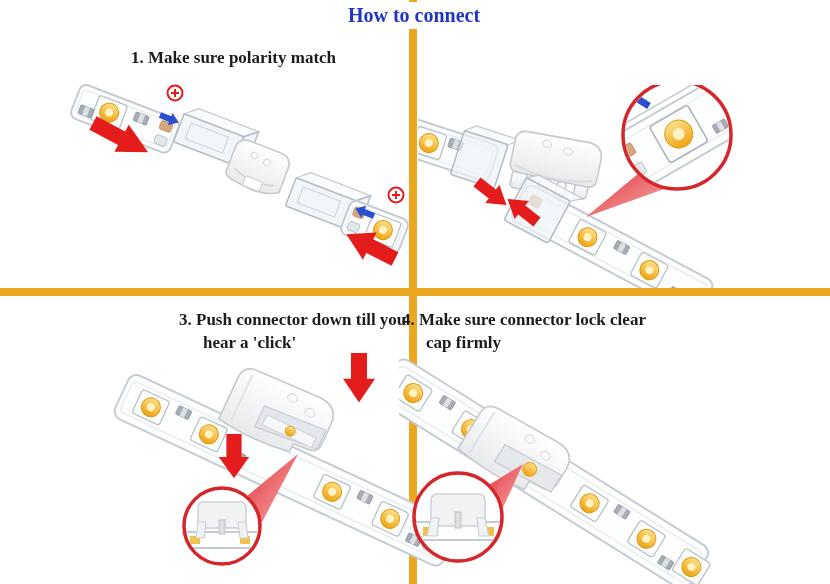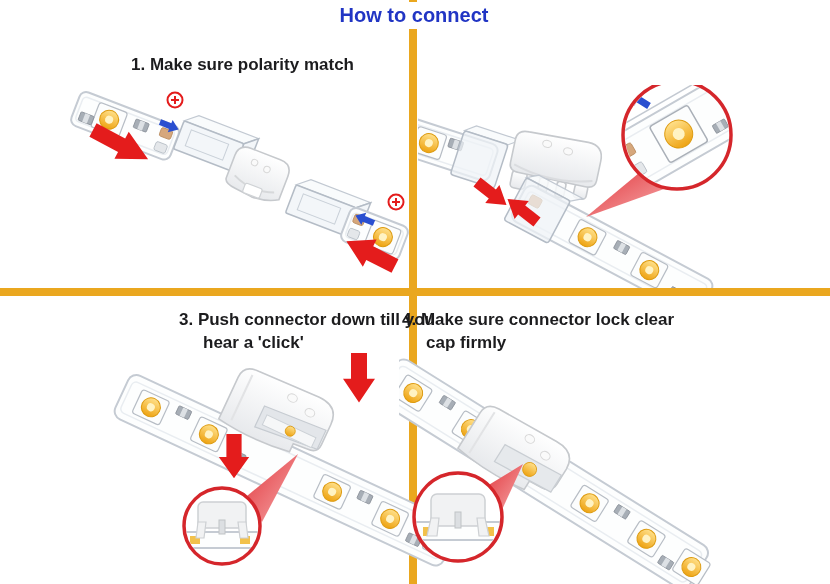--- a/index.html
+++ b/index.html
@@ -1,26 +1,26 @@
 <!DOCTYPE html>
 <html style="--title-blue: #2135c4; --divider-gold: #eaa71f; --arrow-red: #e41c1c; --arrow-blue: #2a4fd0; --ring-red: #d5262b; --led-yellow: #eea312;"><head>
 <meta charset="utf-8">
 <style>
   html,body{margin:0;padding:0;background:#fff;}
   .page{position:relative;width:830px;height:584px;background:#fff;overflow:hidden;
-        font-family:Liberation Sans, sans-serif;}
+        font-family:Liberation Serif, serif;}
   .v-divider{position:absolute;left:409px;top:0;width:8px;height:584px;
              background:var(--divider-gold,#eaa71f);z-index:1;}
   .h-divider{position:absolute;left:0;top:288px;width:830px;height:8px;
              background:var(--divider-gold,#eaa71f);z-index:1;}
   .title{position:absolute;left:414px;top:2px;transform:translateX(-50%);
          background:#fff;padding:2px 14px;z-index:3;
          font-size:20px;font-weight:bold;color:var(--title-blue,#2135c4);white-space:nowrap;}
   .panel{position:absolute;overflow:hidden;}
-  .panel.tl{left:0;top:32px;width:409px;height:252px;}
+  .panel.tl{left:0;top:25px;width:409px;height:252px;}
   .panel.tr{left:417px;top:36px;width:413px;height:252px;}
   .panel.bl{left:0;top:296px;width:409px;height:288px;margin-left:48px;}
   .panel.br{left:398px;top:296px;width:413px;height:288px;}
   .step-title{position:absolute;margin:0;z-index:2;font-size:17px;line-height:23px;
               font-weight:bold;color:#1c1c1e;white-space:pre-line;
               padding-left:24px;text-indent:-24px;}
   .tl .step-title{left:131px;top:21px;width:300px;}
   .tr .step-title{left:4px;top:20px;width:345px;}
   .bl .step-title{left:131px;top:12px;width:310px;}
   .br .step-title{left:4px;top:12px;width:330px;}

